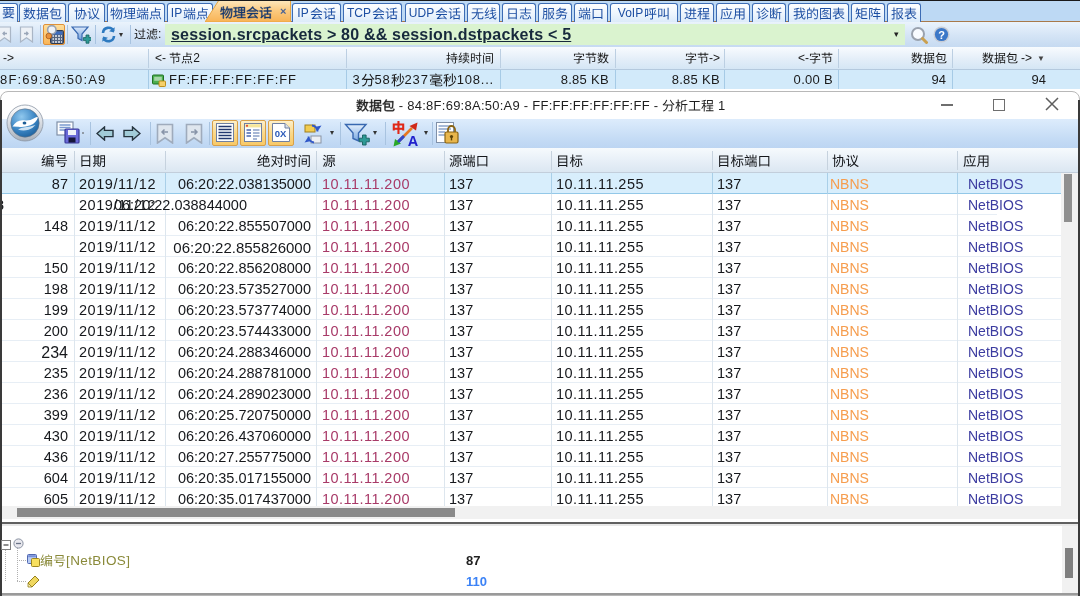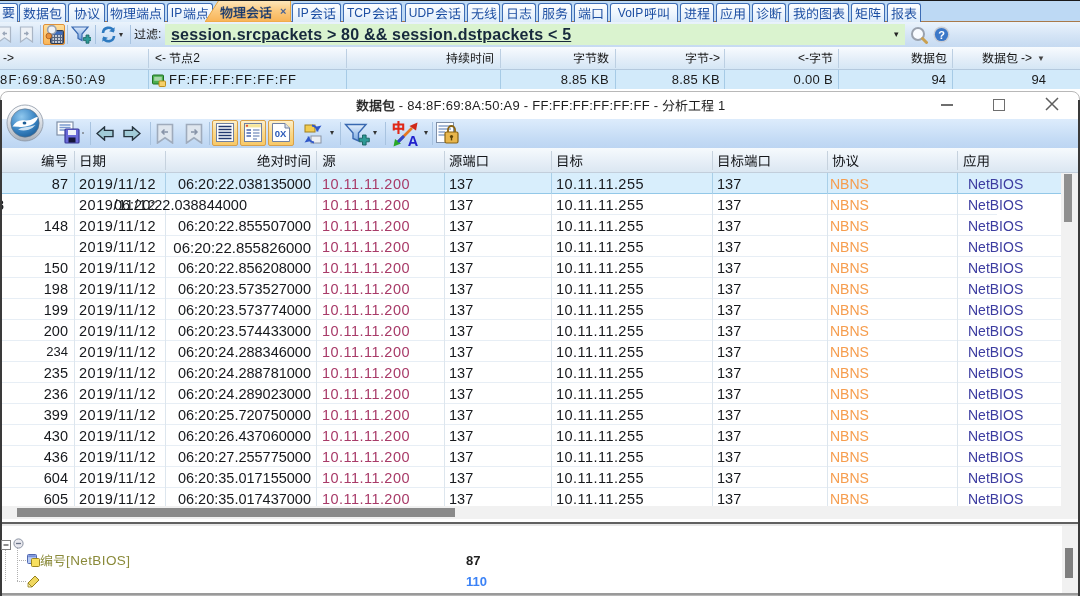--- a/index.html
+++ b/index.html
@@ -338,20 +338,34 @@
     <div class="a" style="left:724px;top:70px;width:1px;height:19px;background:#a6cbe6;"></div>
     <div class="a" style="left:838px;top:70px;width:1px;height:19px;background:#a6cbe6;"></div>
     <div class="a" style="left:952px;top:70px;width:1px;height:19px;background:#a6cbe6;"></div>
     <div class="tx" style="left:0px;top:72px;font-size:13px;letter-spacing:1.15px;color:#1a1a1a;">8F:69:8A:50:A9</div>
     <div class="a" style="left:152px;top:73px;"><svg width="14" height="13" viewBox="0 0 14 13">
         <rect x="0.5" y="1" width="11" height="9" rx="1" fill="#4caf50" stroke="#1e7022" stroke-width="1"></rect>
         <rect x="2.2" y="2.8" width="7.6" height="4" fill="#a5d6a7"></rect>
         <rect x="7" y="7" width="6.5" height="5.5" rx="0.8" fill="#f5d06a" stroke="#b8860b" stroke-width="0.9"></rect>
       </svg></div>
     <div class="tx" style="left:169px;top:72px;font-size:13px;letter-spacing:0.85px;color:#1a1a1a;">FF:FF:FF:FF:FF:FF</div>
+    <div class="fx" style="right:586px;top:70px;height:19px;font-size:13px;letter-spacing:0.8px;color:#1a1a1a;">3<svg width="14" height="14" viewBox="0 0 1000 1000" style="fill:#1a1a1a;flex:none;">
+        <g transform="matrix(1,0,0,-1,0,880)">
+          <use href="#g5206" x="0"></use>
+        </g>
+      </svg>58<svg width="14" height="14" viewBox="0 0 1000 1000" style="fill:#1a1a1a;flex:none;">
+        <g transform="matrix(1,0,0,-1,0,880)">
+          <use href="#g79D2" x="0"></use>
+        </g>
+      </svg>237<svg width="28" height="14" viewBox="0 0 2000 1000" style="fill:#1a1a1a;flex:none;">
+        <g transform="matrix(1,0,0,-1,0,880)">
+          <use href="#g6BEB" x="0"></use>
+          <use href="#g79D2" x="1000"></use>
+        </g>
+      </svg>108...</div>
     <div class="fx" style="right:471px;top:70px;height:19px;font-size:13px;letter-spacing:0.3px;color:#1a1a1a;">8.85 KB</div>
     <div class="fx" style="right:360px;top:70px;height:19px;font-size:13px;letter-spacing:0.3px;color:#1a1a1a;">8.85 KB</div>
     <div class="fx" style="right:247px;top:70px;height:19px;font-size:13px;letter-spacing:0.3px;color:#1a1a1a;">0.00 B</div>
     <div class="fx" style="right:134px;top:70px;height:19px;font-size:13px;color:#1a1a1a;">94</div>
     <div class="fx" style="right:34px;top:70px;height:19px;font-size:13px;color:#1a1a1a;">94</div>
     <div class="a" style="left:0;top:91px;width:1080px;height:505px;background:#fff;border:1px solid #b8b8b8;border-radius:8px 8px 0 0;box-sizing:border-box;"></div>
     <div class="a" style="left:0;top:100px;width:2px;height:496px;background:#3a3a3a;"></div>
     <div class="a" style="left:1078px;top:100px;width:2px;height:496px;background:#3a3a3a;"></div>
     <div class="fx" style="left:356px;top:96px;height:18px;font-size:13px;letter-spacing:0.25px;color:#1f1f1f;"><svg width="39" height="13" viewBox="0 0 3000 1000" style="fill:#1f1f1f;flex:none;" stroke="#1f1f1f" stroke-width="30">
         <g transform="matrix(1,0,0,-1,0,880)">
@@ -706,21 +720,21 @@
       </div>
       <div class="a" style="left:0;top:168.0px;width:1059px;height:21.0px;background:#ffffff;border-bottom:1px solid #e7eef5;box-sizing:border-box;">
         <div class="a" style="left:72px;top:0;width:1px;height:21.0px;background:#dde6ee;"></div>
         <div class="a" style="left:163px;top:0;width:1px;height:21.0px;background:#dde6ee;"></div>
         <div class="a" style="left:314px;top:0;width:1px;height:21.0px;background:#dde6ee;"></div>
         <div class="a" style="left:442px;top:0;width:1px;height:21.0px;background:#dde6ee;"></div>
         <div class="a" style="left:549px;top:0;width:1px;height:21.0px;background:#dde6ee;"></div>
         <div class="a" style="left:710px;top:0;width:1px;height:21.0px;background:#dde6ee;"></div>
         <div class="a" style="left:825px;top:0;width:1px;height:21.0px;background:#dde6ee;"></div>
         <div class="a" style="left:955px;top:0;width:1px;height:21.0px;background:#dde6ee;"></div>
-        <div class="a" style="right:993px;top:2.5px;font-size:13px;color:#16181c;">234</div>
+        <div class="a" style="right:993px;top:2.5px;font-size:16px;color:#16181c;">234</div>
         <div class="a" style="left:77px;top:2.5px;font-size:14.5px;letter-spacing:0.55px;color:#16181c;">2019/11/12</div>
         <div class="a" style="right:750px;top:2.5px;font-size:14.5px;color:#16181c;">06:20:24.288346000</div>
         <div class="a" style="left:320px;top:2.5px;font-size:14.5px;letter-spacing:0.45px;color:#a83a68;">10.11.11.200</div>
         <div class="a" style="left:447px;top:2.5px;font-size:14.5px;color:#16181c;">137</div>
         <div class="a" style="left:554px;top:2.5px;font-size:14.5px;letter-spacing:0.45px;color:#16181c;">10.11.11.255</div>
         <div class="a" style="left:715px;top:2.5px;font-size:14.5px;color:#16181c;">137</div>
         <div class="a" style="left:828px;top:2.5px;font-size:14px;color:#f69d4e;">NBNS</div>
         <div class="a" style="left:966px;top:2.5px;font-size:14px;color:#3c3ca0;">NetBIOS</div>
       </div>
       <div class="a" style="left:0;top:189.0px;width:1059px;height:21.0px;background:#ffffff;border-bottom:1px solid #e7eef5;box-sizing:border-box;">

